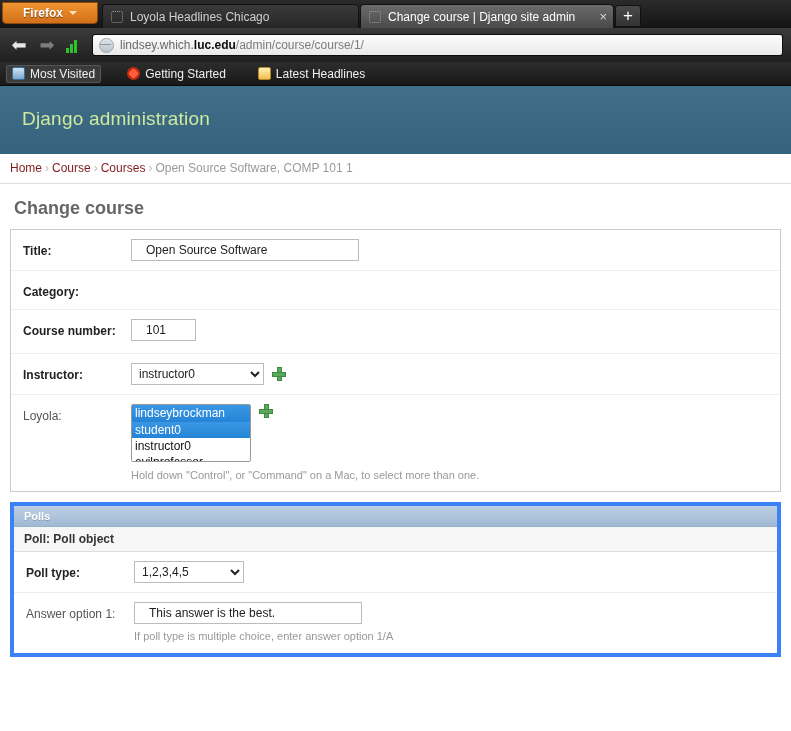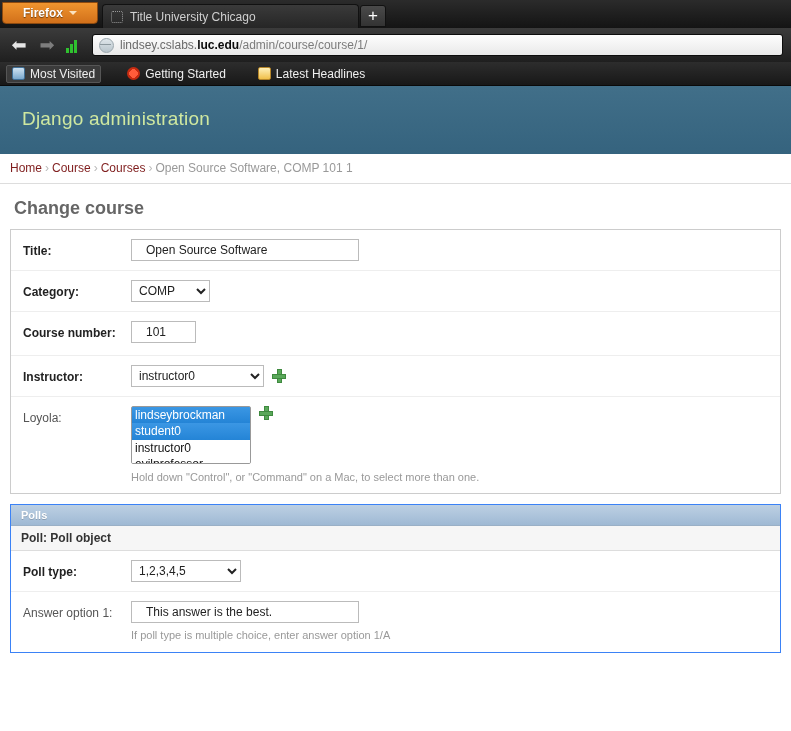--- a/index.html
+++ b/index.html
@@ -345,21 +345,21 @@
 
   .helptext {
     font-size: 11px;
     color: #999;
     margin-top: 6px;
     line-height: 1.3;
   }
   .helptext.sub { margin-top: 5px; }
 
   
-  .inline-group { border: 1px solid #3b82f6; margin-bottom: 10px; background: #fff; }
+  .inline-group { border: 4px solid #3b82f6; margin-bottom: 10px; background: #fff; }
   .inline-heading {
     background: linear-gradient(#bdd0e3, #9fb9d4);
     color: #ffffff;
     font-weight: bold;
     font-size: 11px;
     padding: 4px 10px;
     text-shadow: 0 1px 0 rgba(0,0,0,.18);
     border-bottom: 1px solid #9ab0c6;
   }
   .inline-related-title {
@@ -377,42 +377,47 @@
 <div class="browser">
 
   <div class="tabbar">
     <div class="ff-button">
       <span>Firefox</span>
       <span class="ff-caret"></span>
     </div>
 
     <div class="tab inactive">
       <span class="tab-favicon"></span>
-      <span class="tab-title">Title University Chicago</span>
-    </div>
-
+      <span class="tab-title">Loyola Headlines Chicago</span>
+    </div>
+
+    <div class="tab active">
+      <span class="tab-favicon"></span>
+      <span class="tab-title">Change course | Django site admin</span>
+      <span class="tab-close">×</span>
+    </div>
 
     <div class="newtab">+</div>
   </div>
 
   <div class="navbar">
     <div class="nav-arrow">
       <span class="arrow-glyph arrow-back">⬅</span>
     </div>
     <div class="nav-arrow">
       <span class="arrow-glyph arrow-fwd">➡</span>
     </div>
     <div class="signal-icon">
         <i></i>
         <i></i>
         <i></i>
       </div>
     <div class="urlbar">
       <span class="globe-icon"></span>
-      <span class="url-host-dim">lindsey.cslabs.</span>
+      <span class="url-host-dim">lindsey.which.</span>
         <span class="url-host-strong">luc.edu</span>
         <span class="url-path">/admin/course/course/1/</span>
     </div>
   </div>
 
   <div class="bookmarkbar">
     <div class="bmk pressed">
       <span class="bmk-ico ico-mostvisited"></span>
       <span>Most Visited</span>
     </div>
@@ -444,25 +449,20 @@
 
       <div class="form-row">
         <div class="frow-label bold">Title:</div>
         <div class="frow-field">
           <input type="text" class="txt w-title" value="Open Source Software" style="">
         </div>
       </div>
 
       <div class="form-row">
         <div class="frow-label bold">Category:</div>
-        <div class="frow-field">
-          <select class="sel sel-cat">
-            <option>COMP</option>
-          </select>
-        </div>
       </div>
 
       <div class="form-row tall">
         <div class="frow-label bold">Course number:</div>
         <div class="frow-field">
           <input type="text" class="txt w-num" value="101" style="">
         </div>
       </div>
 
 

